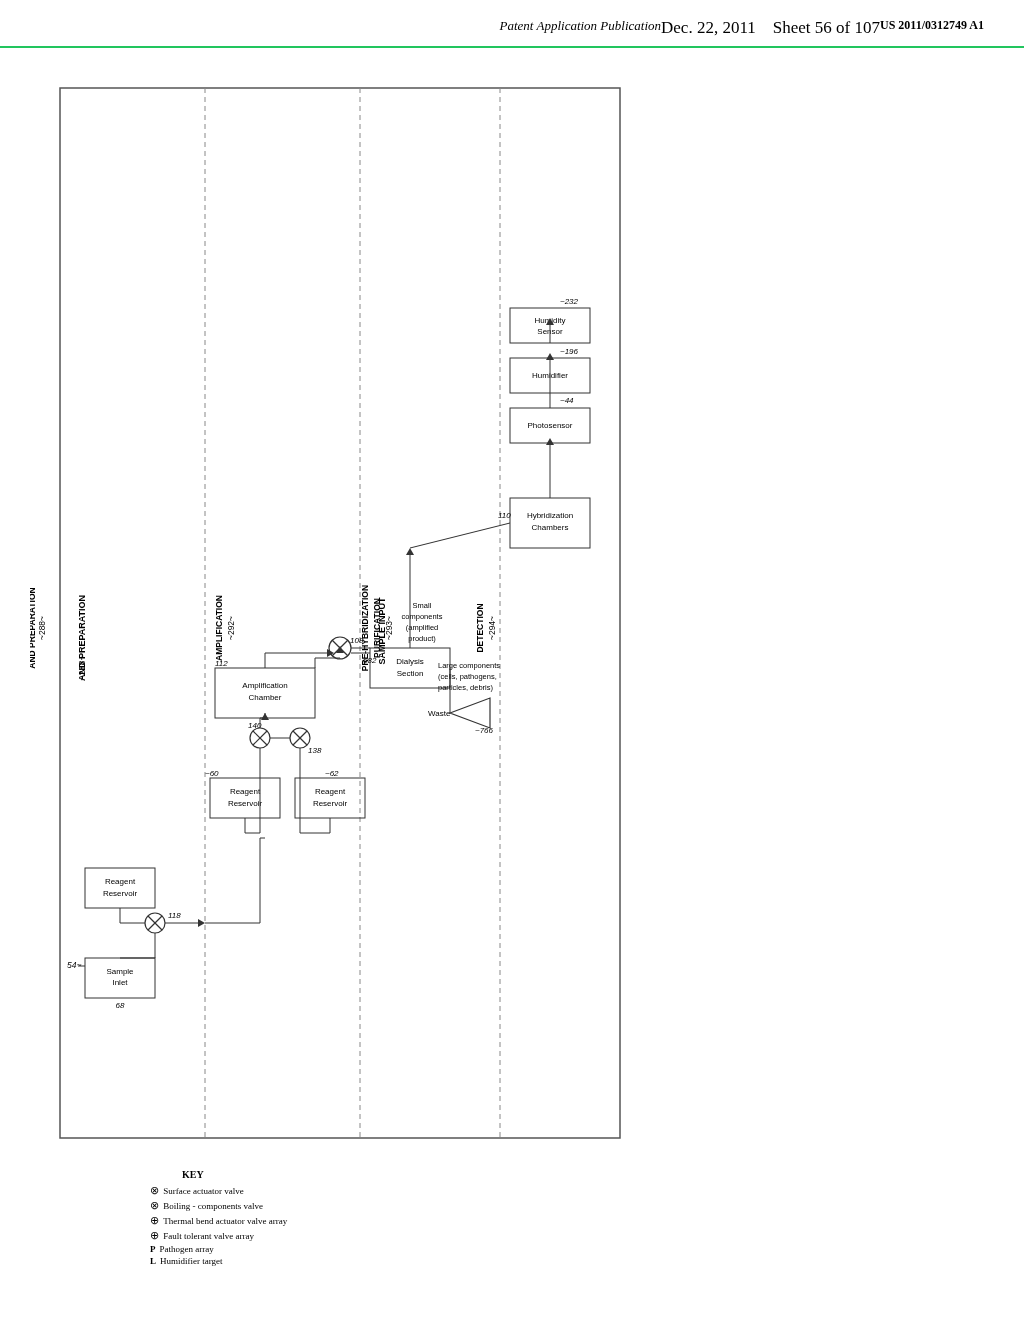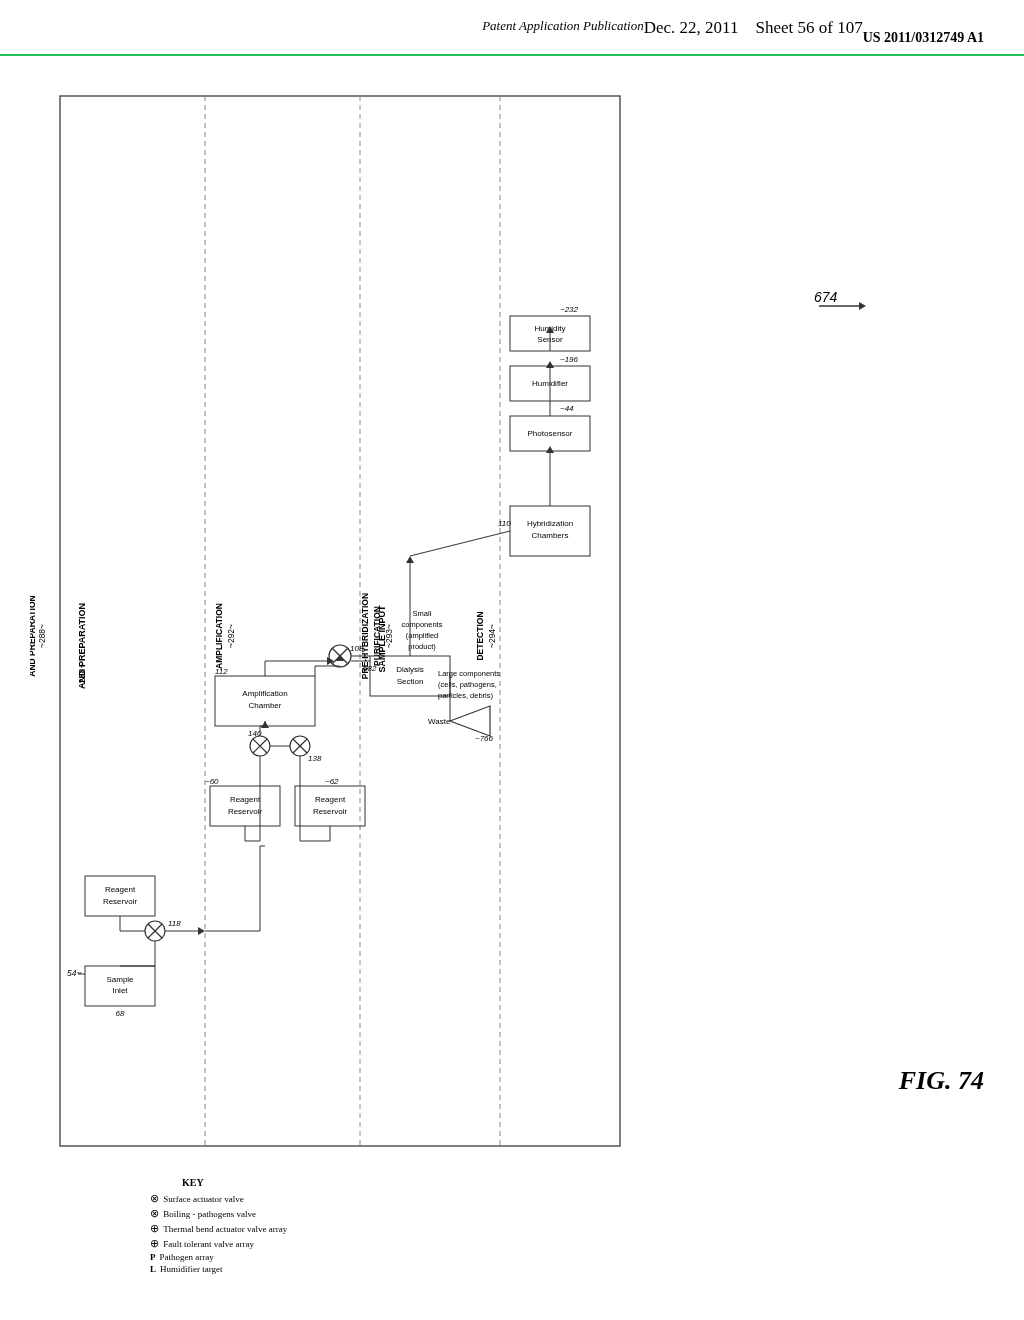--- a/index.html
+++ b/index.html
@@ -22,23 +22,22 @@
     }
     .header-left {
       font-style: italic;
       font-size: 13px;
     }
     .header-center {
       text-align: center;
       font-size: 17px;
     }
     .header-right {
-      font-size: 14px;
+      font-size: 12px;
       font-weight: bold;
-      margin-top: 12px;
     }
 
     
     .main-content {
       display: flex;
       padding: 30px 30px 20px 30px;
       height: calc(1320px - 60px);
     }
 
     
@@ -258,21 +257,21 @@
     </svg>
 
     <div style="position:absolute; bottom:20px; left:120px;">
       <div style="font-weight:bold; font-size:10px; margin-bottom:4px;margin-left:32px;">KEY</div>
       <div class="key-item" style="display:flex; align-items:center; margin-bottom:2px; font-size:9px;">
         <span style="margin-right:4px; font-size:11px;">⊗</span>
         <span>Surface actuator valve</span>
       </div>
       <div class="key-item" style="display:flex; align-items:center; margin-bottom:2px; font-size:9px;">
         <span style="margin-right:4px; font-size:11px;">⊗</span>
-        <span>Boiling - pathogens valve</span>
+        <span>Boiling - components valve</span>
       </div>
       <div class="key-item" style="display:flex; align-items:center; margin-bottom:2px; font-size:9px;">
         <span style="margin-right:4px; font-size:11px;">⊕</span>
         <span>Thermal bend actuator valve array</span>
       </div>
       <div class="key-item" style="display:flex; align-items:center; margin-bottom:2px; font-size:9px;">
         <span style="margin-right:4px; font-size:11px;">⊕</span>
         <span>Fault tolerant valve array</span>
       </div>
       <div class="key-item" style="display:flex; align-items:center; margin-bottom:2px; font-size:9px;">
@@ -280,26 +279,14 @@
         <span>Pathogen array</span>
       </div>
       <div class="key-item" style="display:flex; align-items:center; margin-bottom:2px; font-size:9px;">
         <span style="margin-right:4px; font-weight:bold;">L</span>
         <span>Humidifier target</span>
       </div>
     </div>
 
   </div>
 
-  <div class="right-area" style="position:relative; width:200px;">
-
-    <div style="position:absolute; top:200px; left:20px;">
-      <svg width="80" height="40">
-        <line x1="5" y1="20" x2="50" y2="20" stroke="#333" stroke-width="1.5"></line>
-        <polygon points="45,16 52,20 45,24" fill="#333"></polygon>
-        <text x="0" y="16" font-size="14" font-style="italic" font-family="Arial, sans-serif">674</text>
-      </svg>
-    </div>
-
-    <div style="position:absolute; bottom:200px; right:10px; font-style:italic; font-size:26px; font-weight:bold; font-family:'Times New Roman', serif;">FIG. 74</div>
-  </div>
 
 </div>
 
 </body></html>

